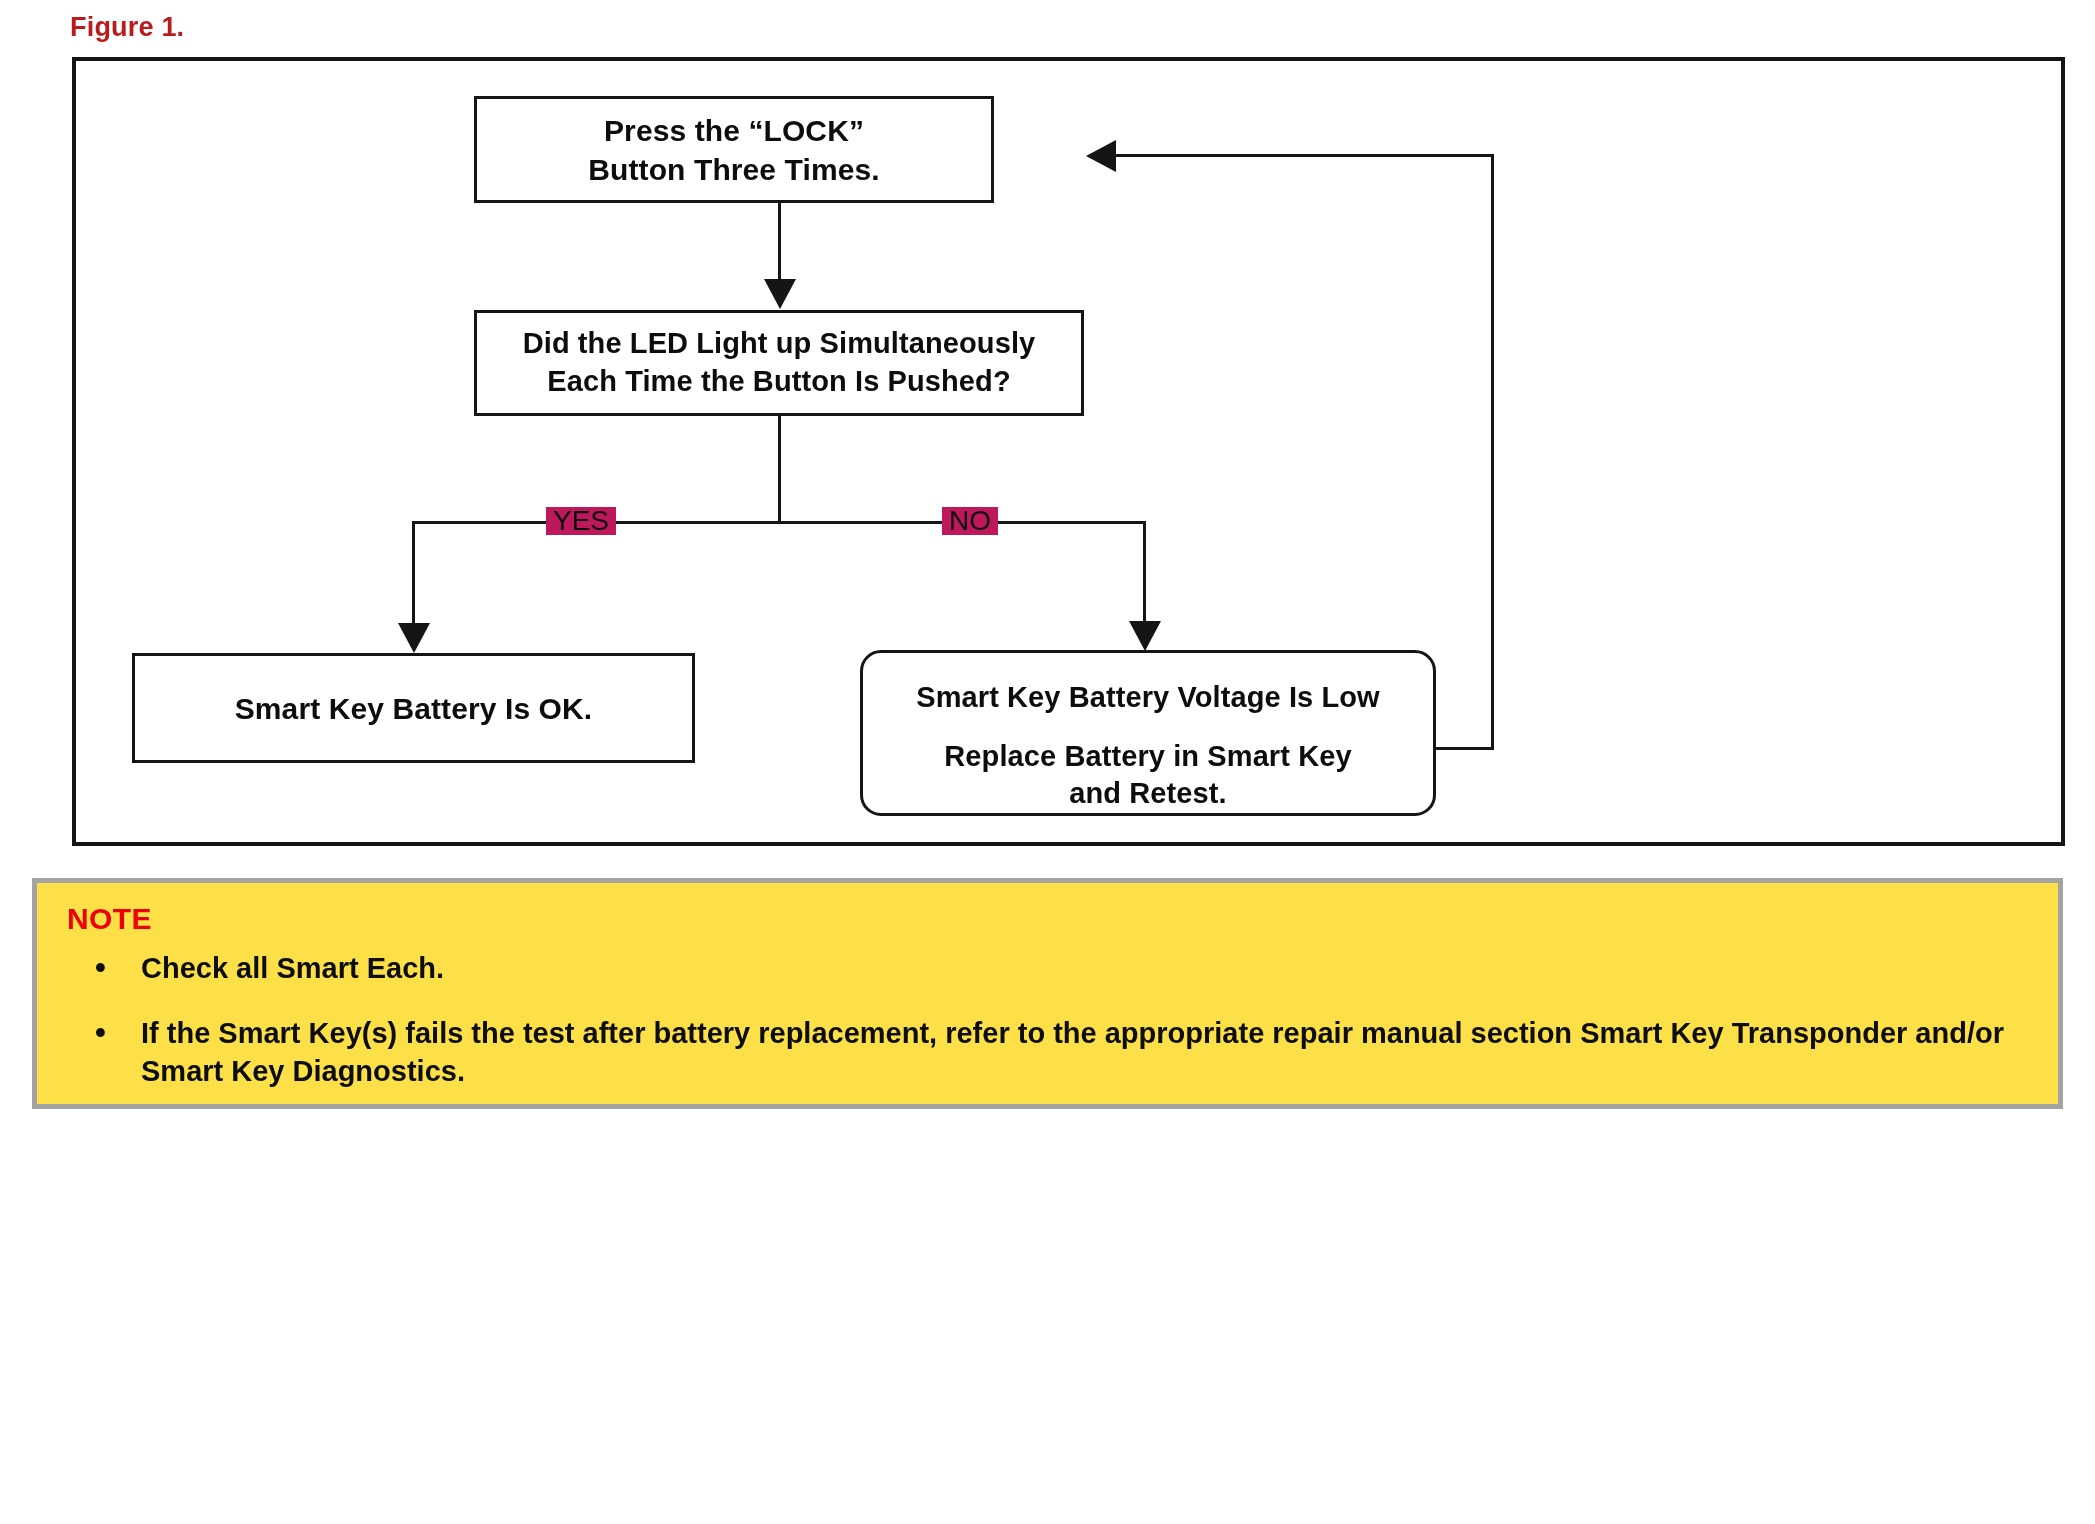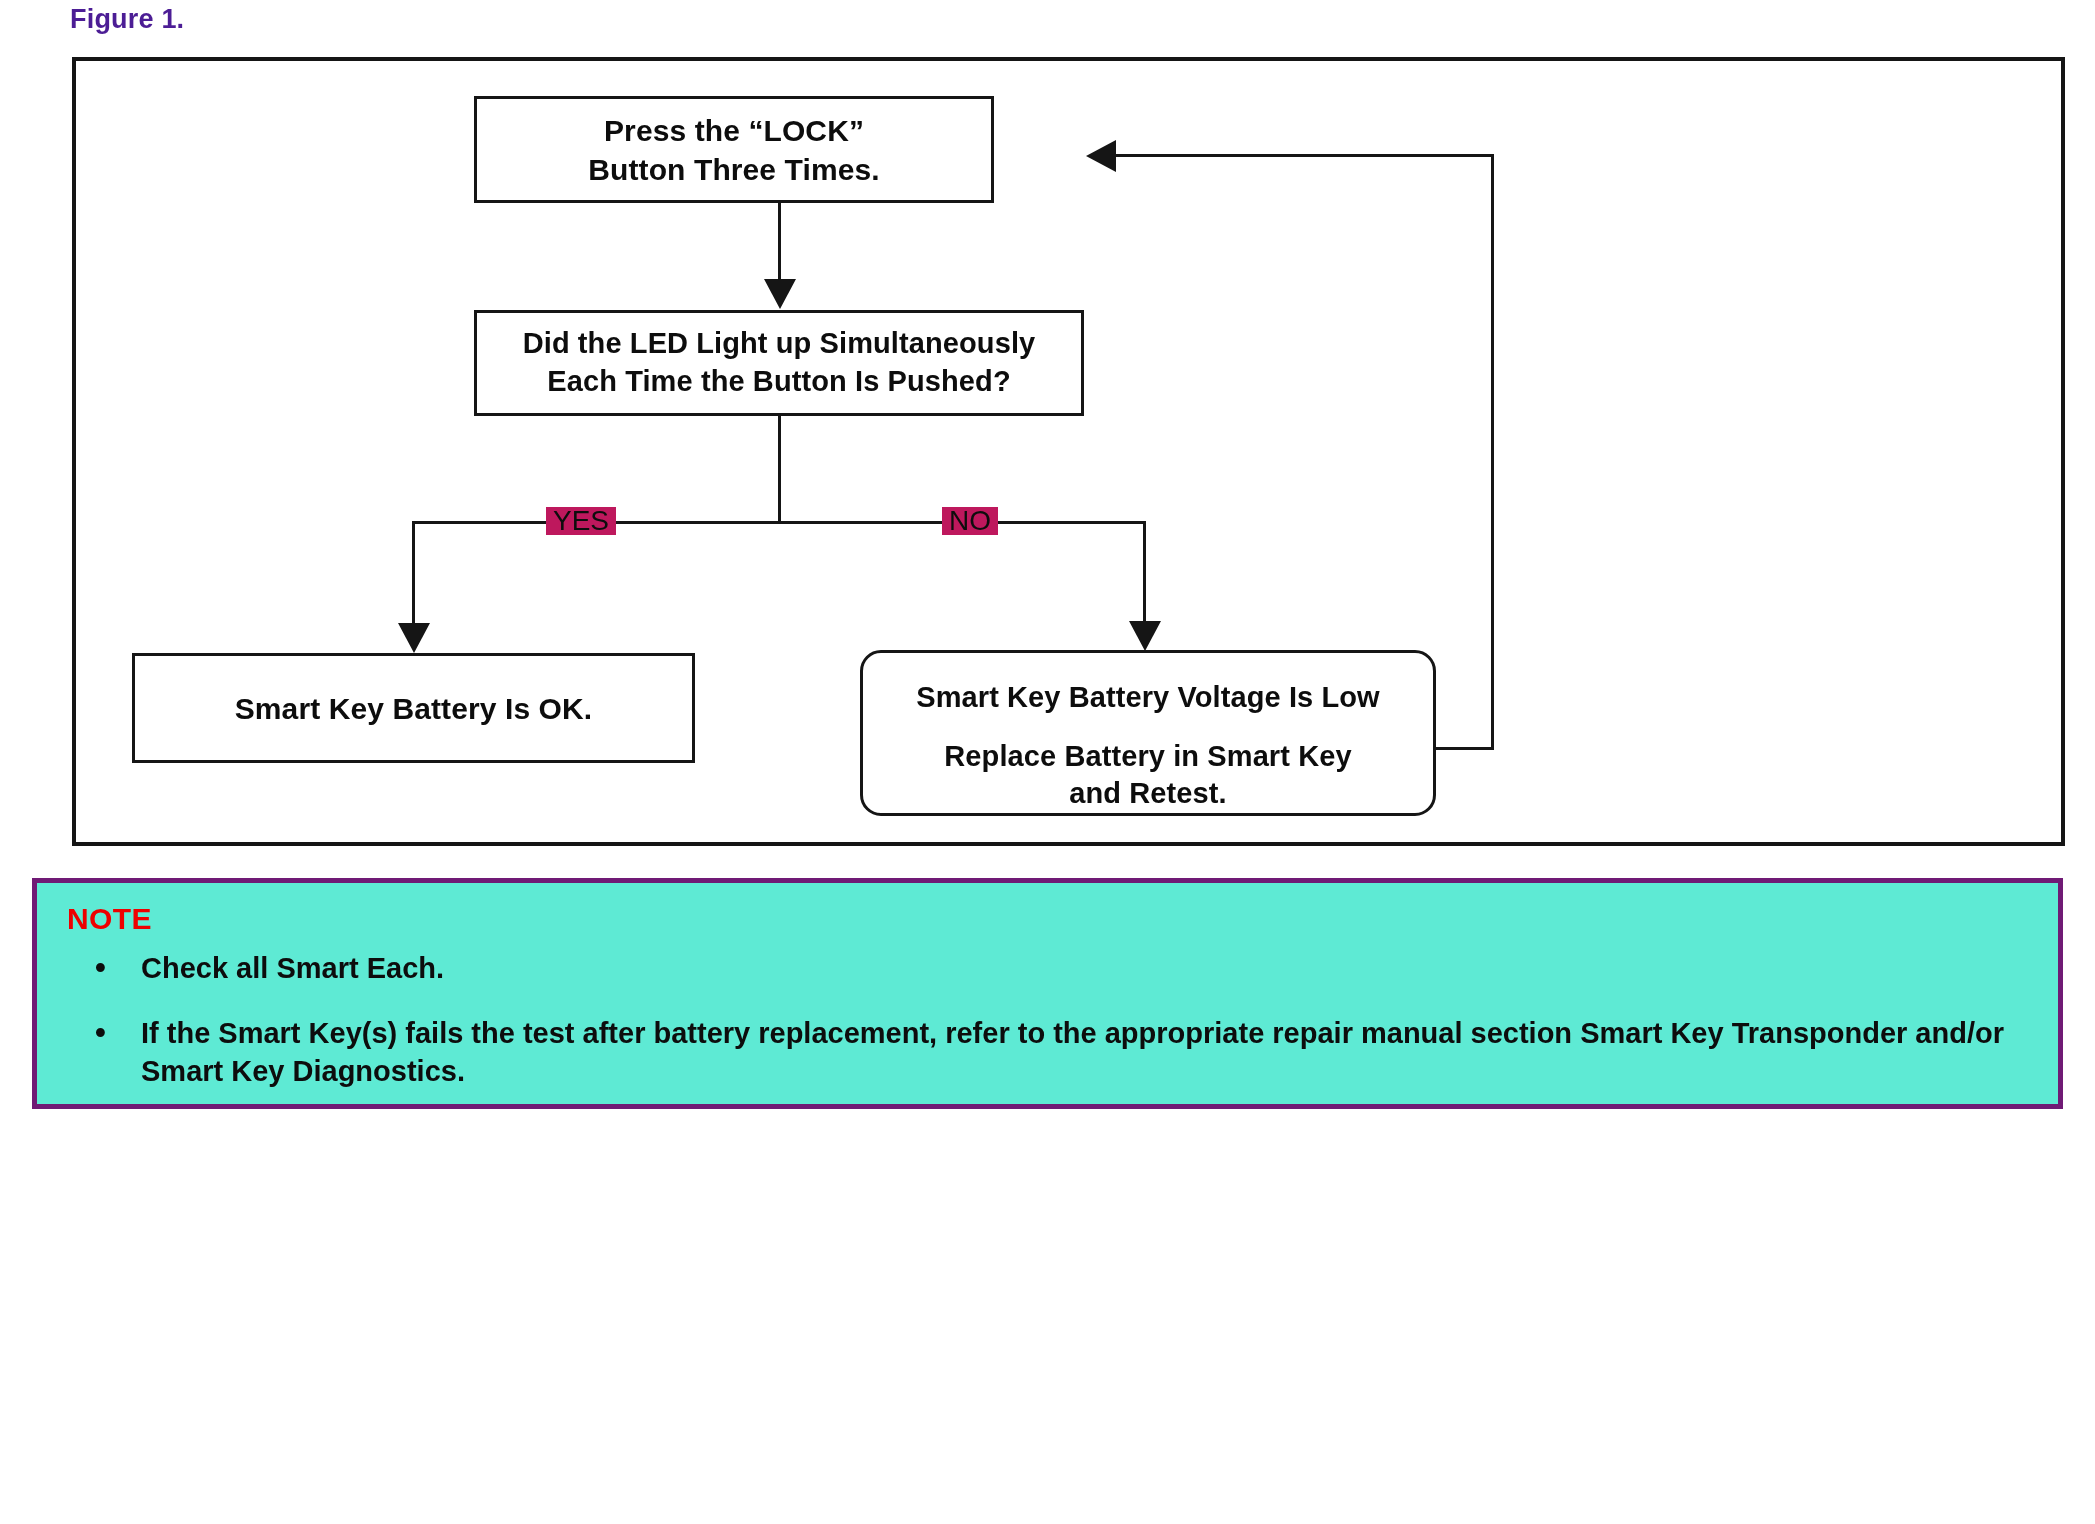--- a/index.html
+++ b/index.html
@@ -20,24 +20,24 @@
     left: 0; top: 0;
     width: 2095px;
     height: 1524px;
     background: #ffffff;
   }
 
   
   .figure-caption {
     position: absolute;
     left: 70px;
-    top: 4px;
+    top: 12px;
     font-size: 27px;
     font-weight: bold;
-    color: #4c1d95;
+    color: #b91c1c;
     letter-spacing: 0.2px;
     white-space: nowrap;
   }
 
   
   .figure-frame {
     position: absolute;
     left: 72px;
     top: 57px;
     width: 1993px;
@@ -132,23 +132,23 @@
     white-space: nowrap;
   }
 
   
   .note-panel {
     position: absolute;
     left: 32px;
     top: 878px;
     width: 2031px;
     height: 231px;
-    border: 5px solid #701a75;
+    border: 5px solid #a3a3a3;
     box-sizing: border-box;
-    background: #5eead4;
+    background: #fde047;
   }
   .note-title {
     position: absolute;
     left: 30px;
     top: 19px;
     font-size: 30px;
     font-weight: bold;
     color: #ee0000;
     letter-spacing: 0.4px;
   }

